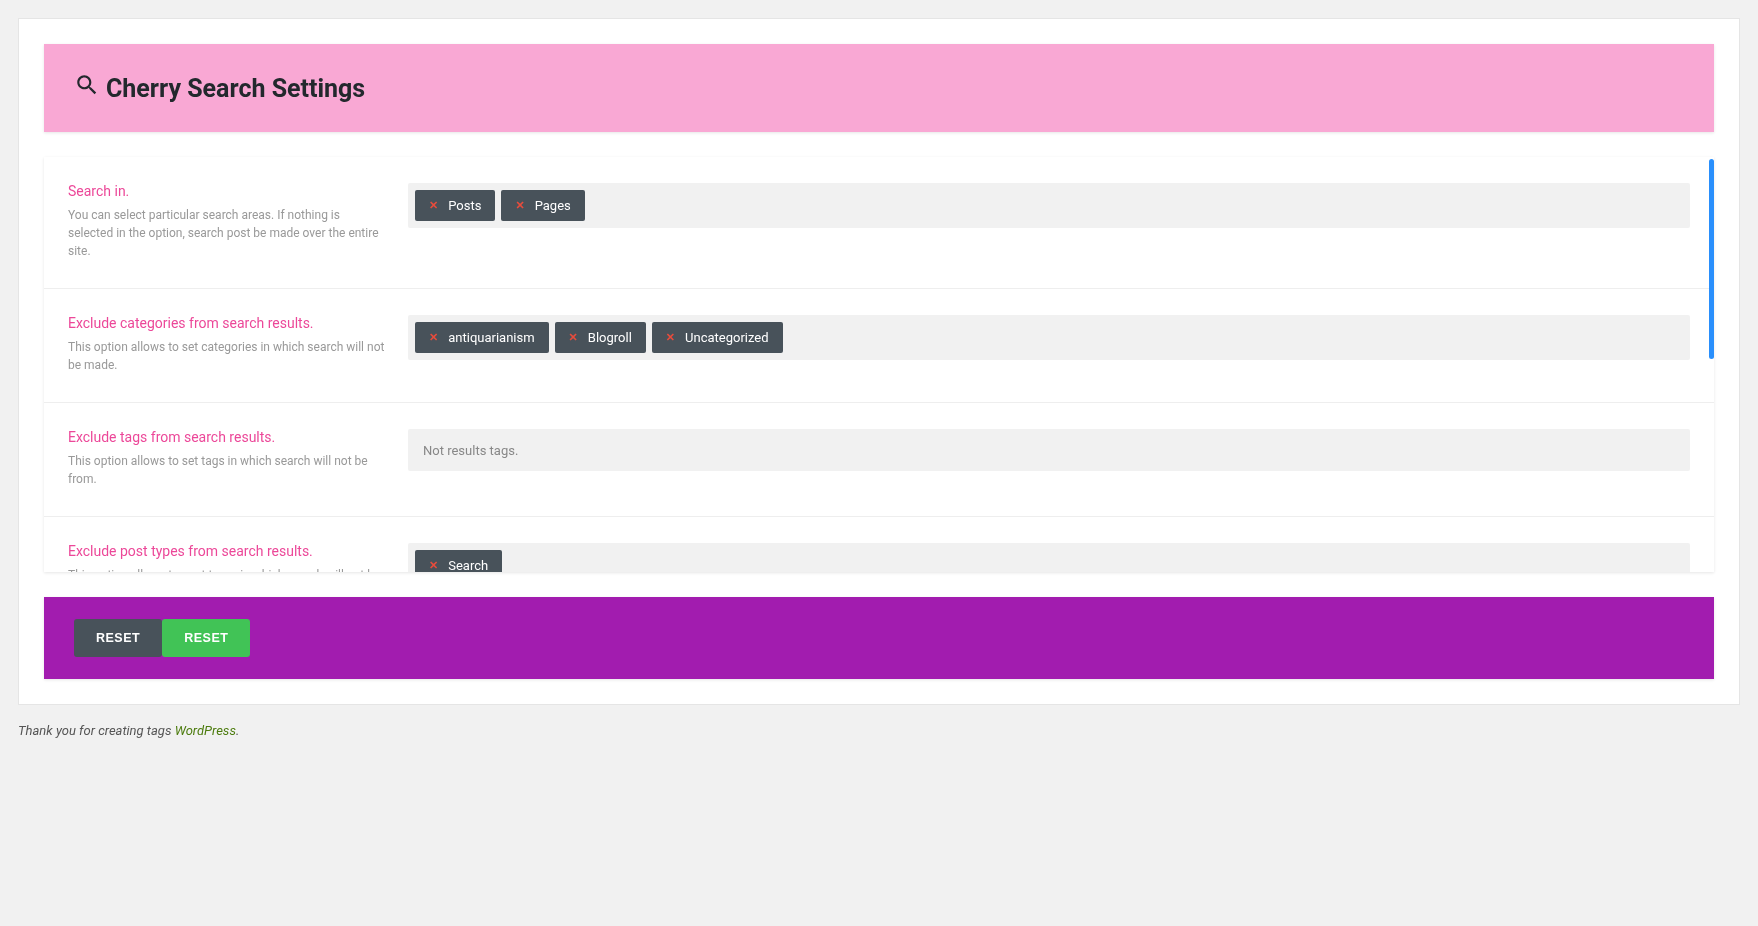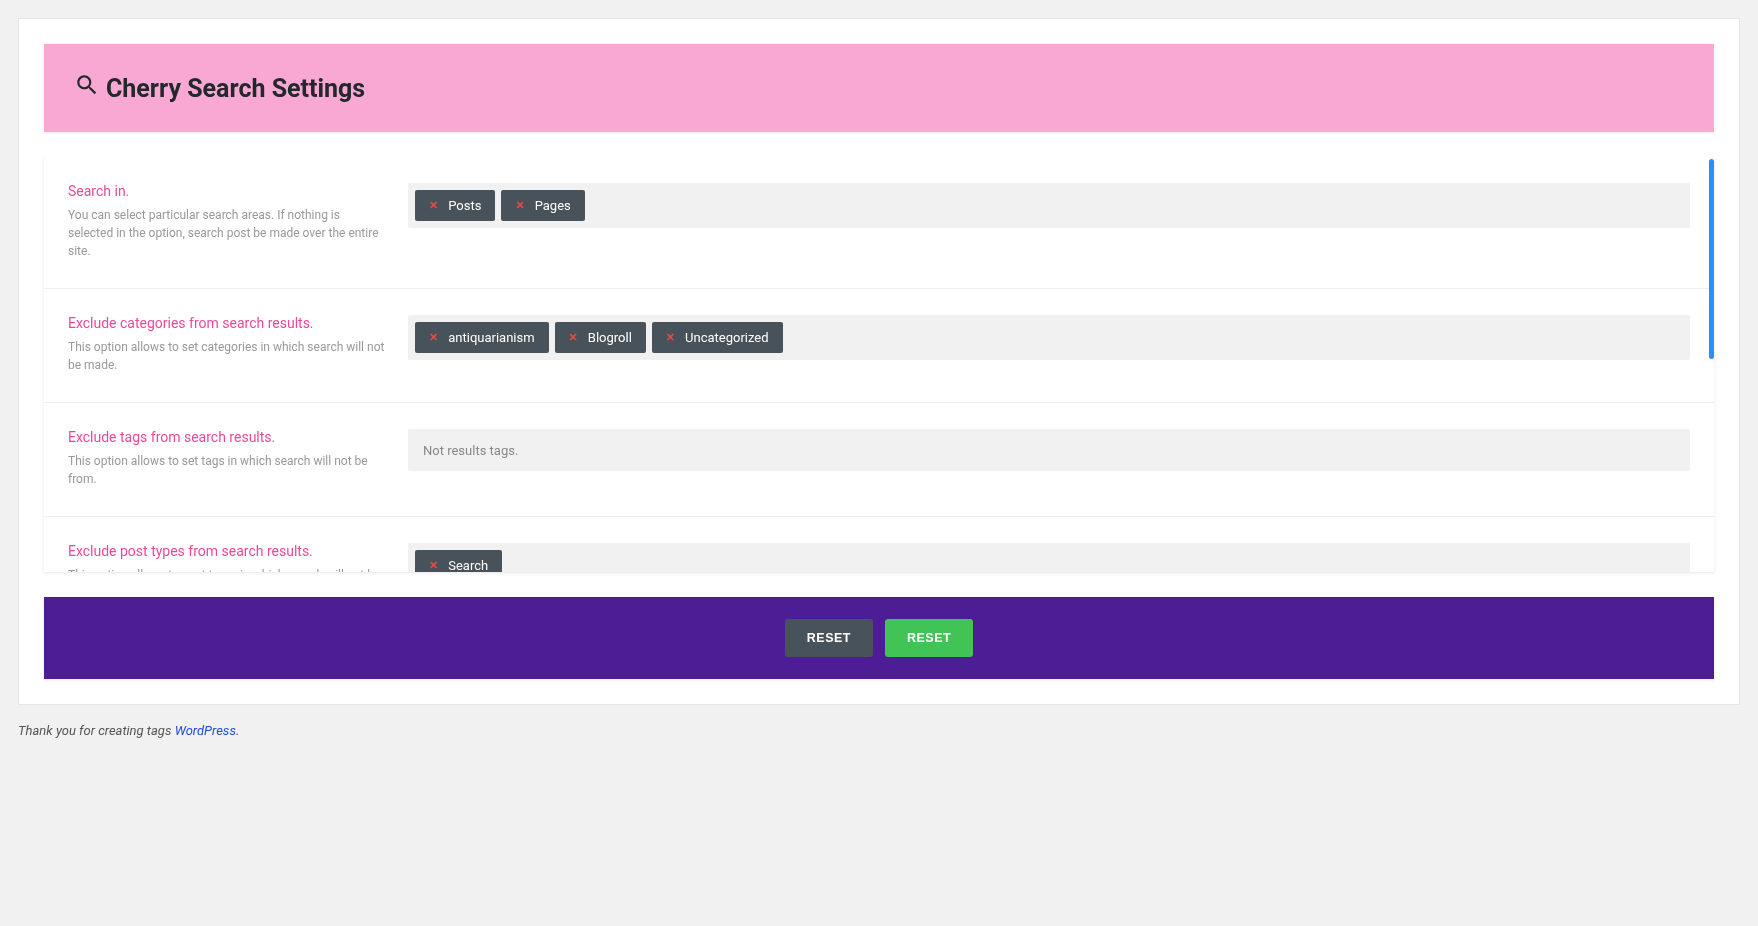--- a/index.html
+++ b/index.html
@@ -131,26 +131,25 @@
       cursor: pointer;
       font-weight: bold;
       line-height: 1;
     }
     .empty-text {
       color: #888;
       font-size: 13px;
       padding: 6px 8px;
     }
     .footer-card {
-      background: #4c1d95;
+      background: #a21caf;
       box-shadow: 0 1px 3px rgba(0,0,0,0.1);
       padding: 22px 30px;
       display: flex;
-      justify-content: center;
-      gap: 12px;
+      justify-content: flex-start;
     }
     .btn {
       padding: 12px 22px;
       border: none;
       border-radius: 3px;
       font-size: 12.5px;
       font-weight: 700;
       letter-spacing: 0.5px;
       cursor: pointer;
       color: #fff;
@@ -161,21 +160,21 @@
     .btn-save {
       background: #41c356;
     }
     .footer-note {
       padding: 18px 0 10px 0;
       font-style: italic;
       font-size: 13px;
       color: #555;
     }
     .footer-note a {
-      color: #1d4ed8;
+      color: #4d7c0f;
       text-decoration: none;
     }
   </style>
 </head>
 <body>
 
 <div class="outer-wrapper">
   <div class="main-container">
 
     <div class="header-card">

